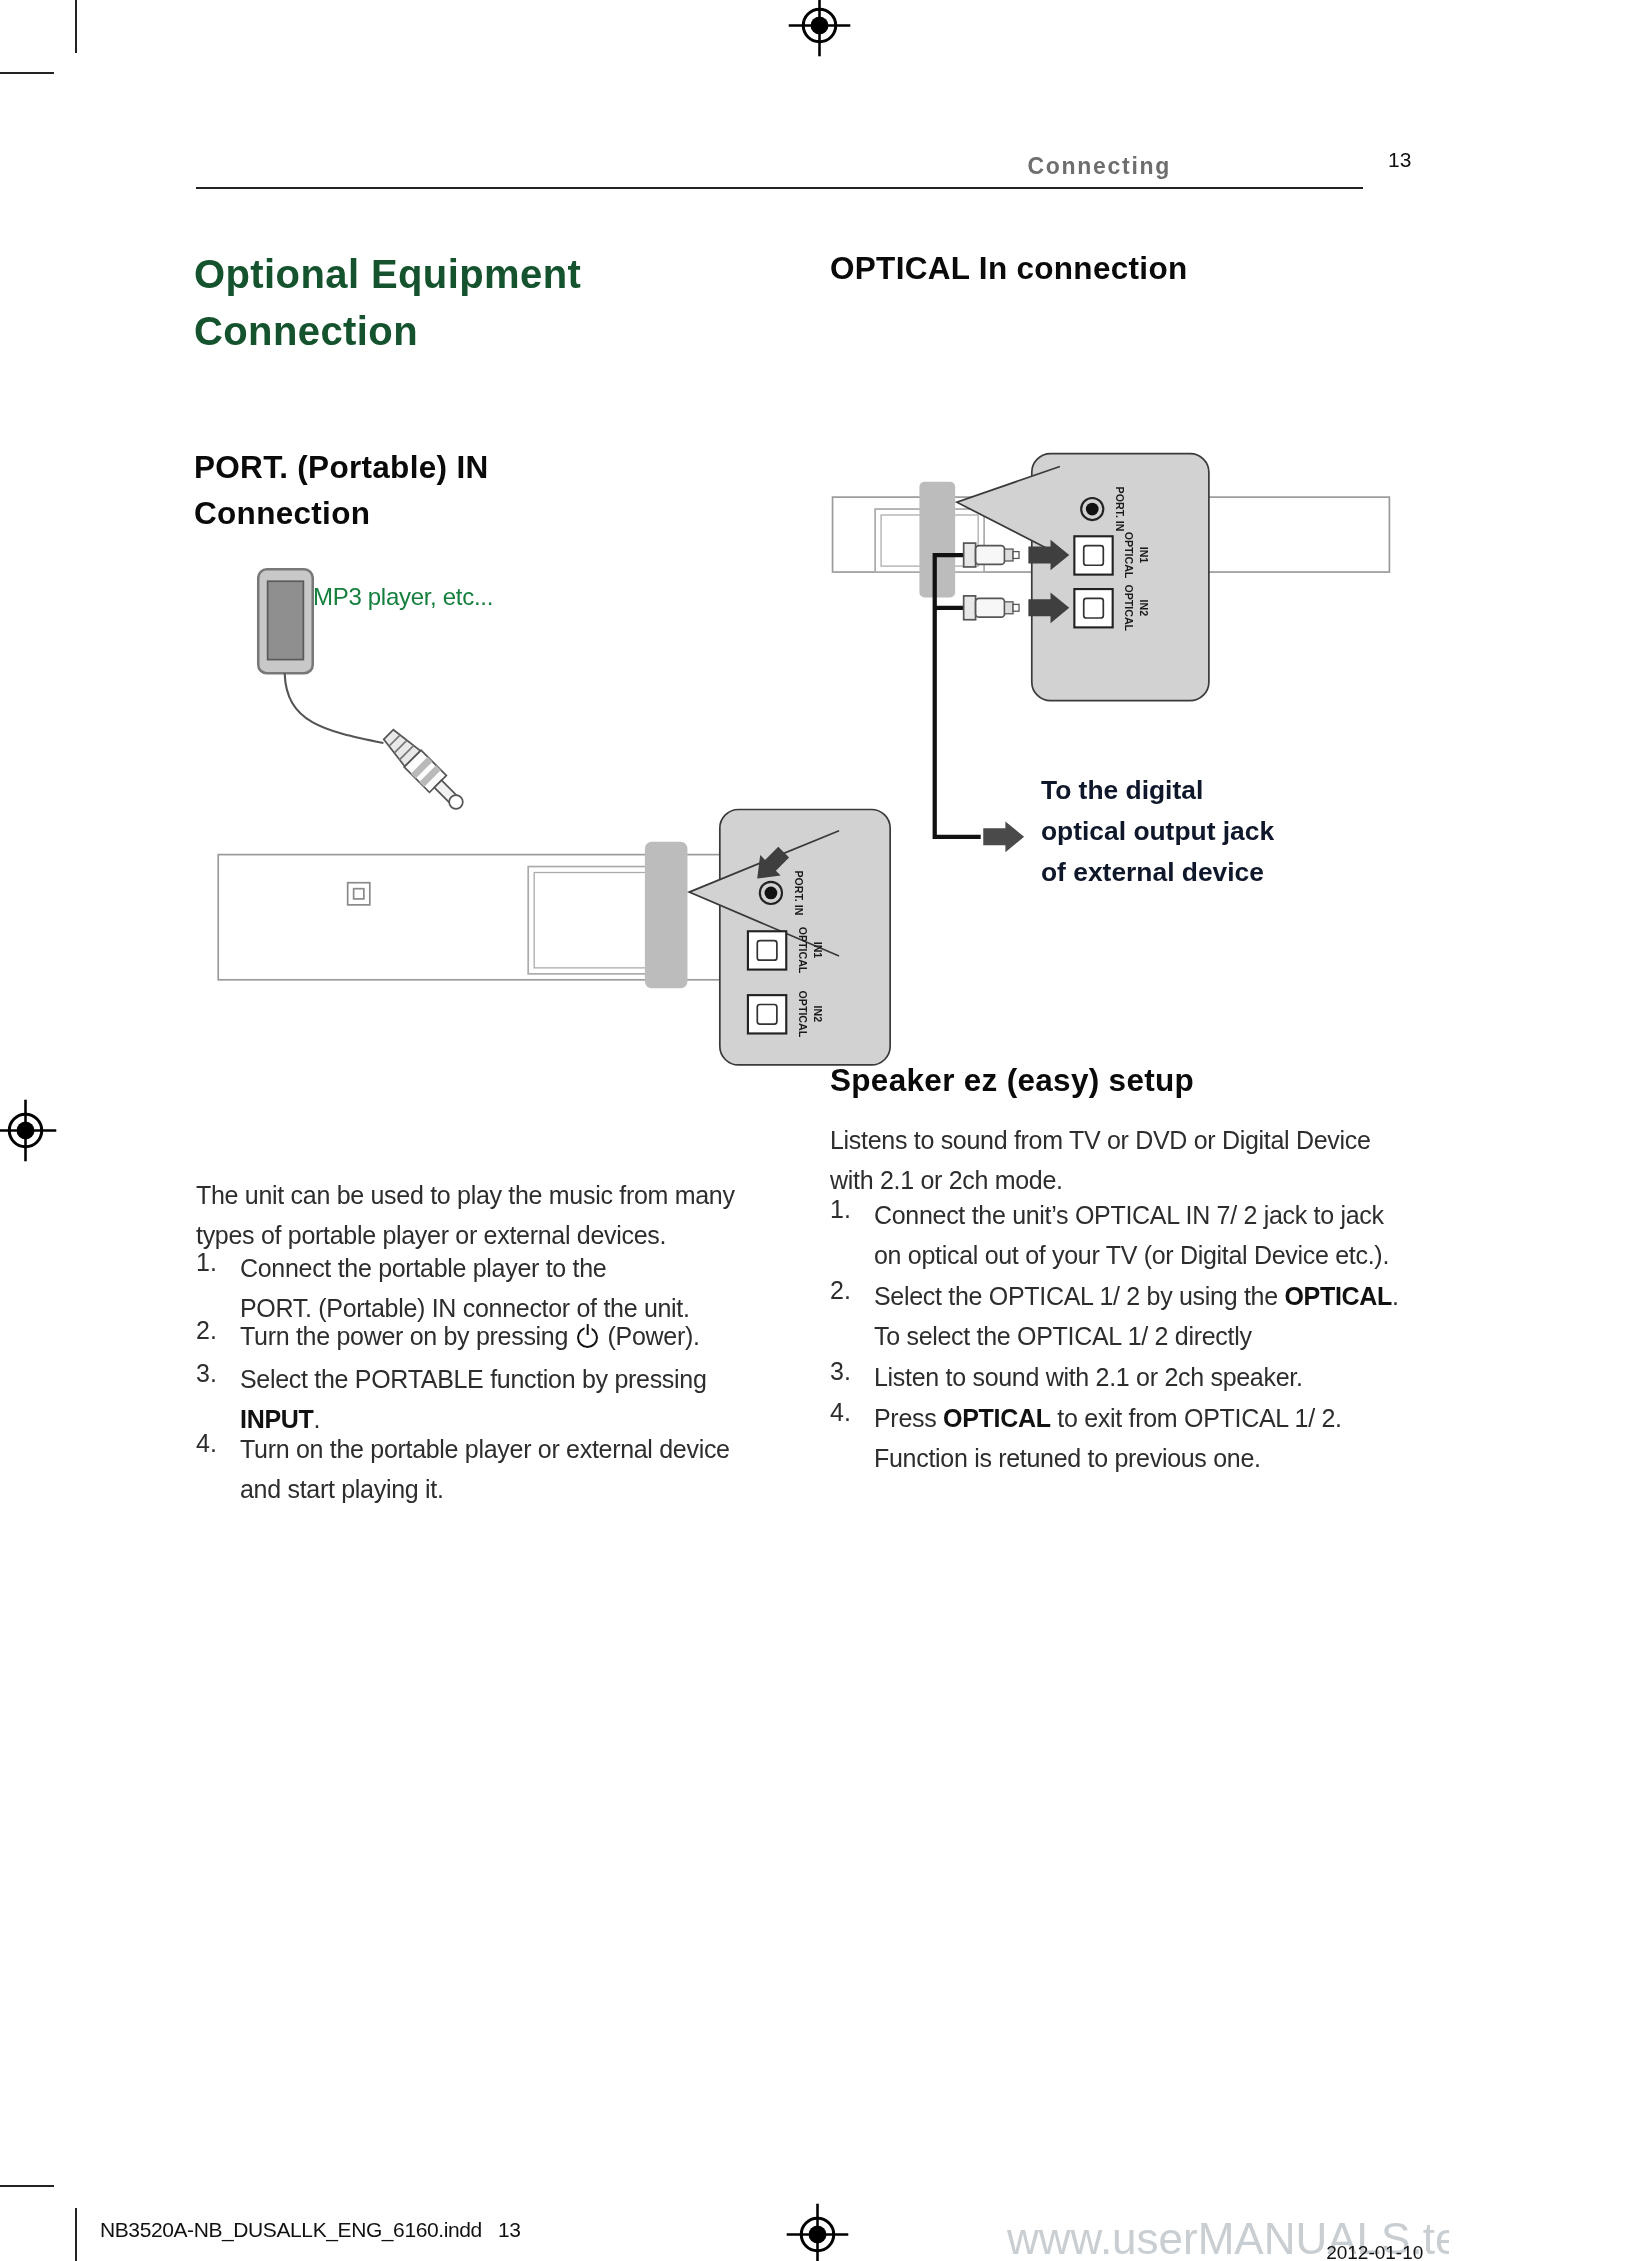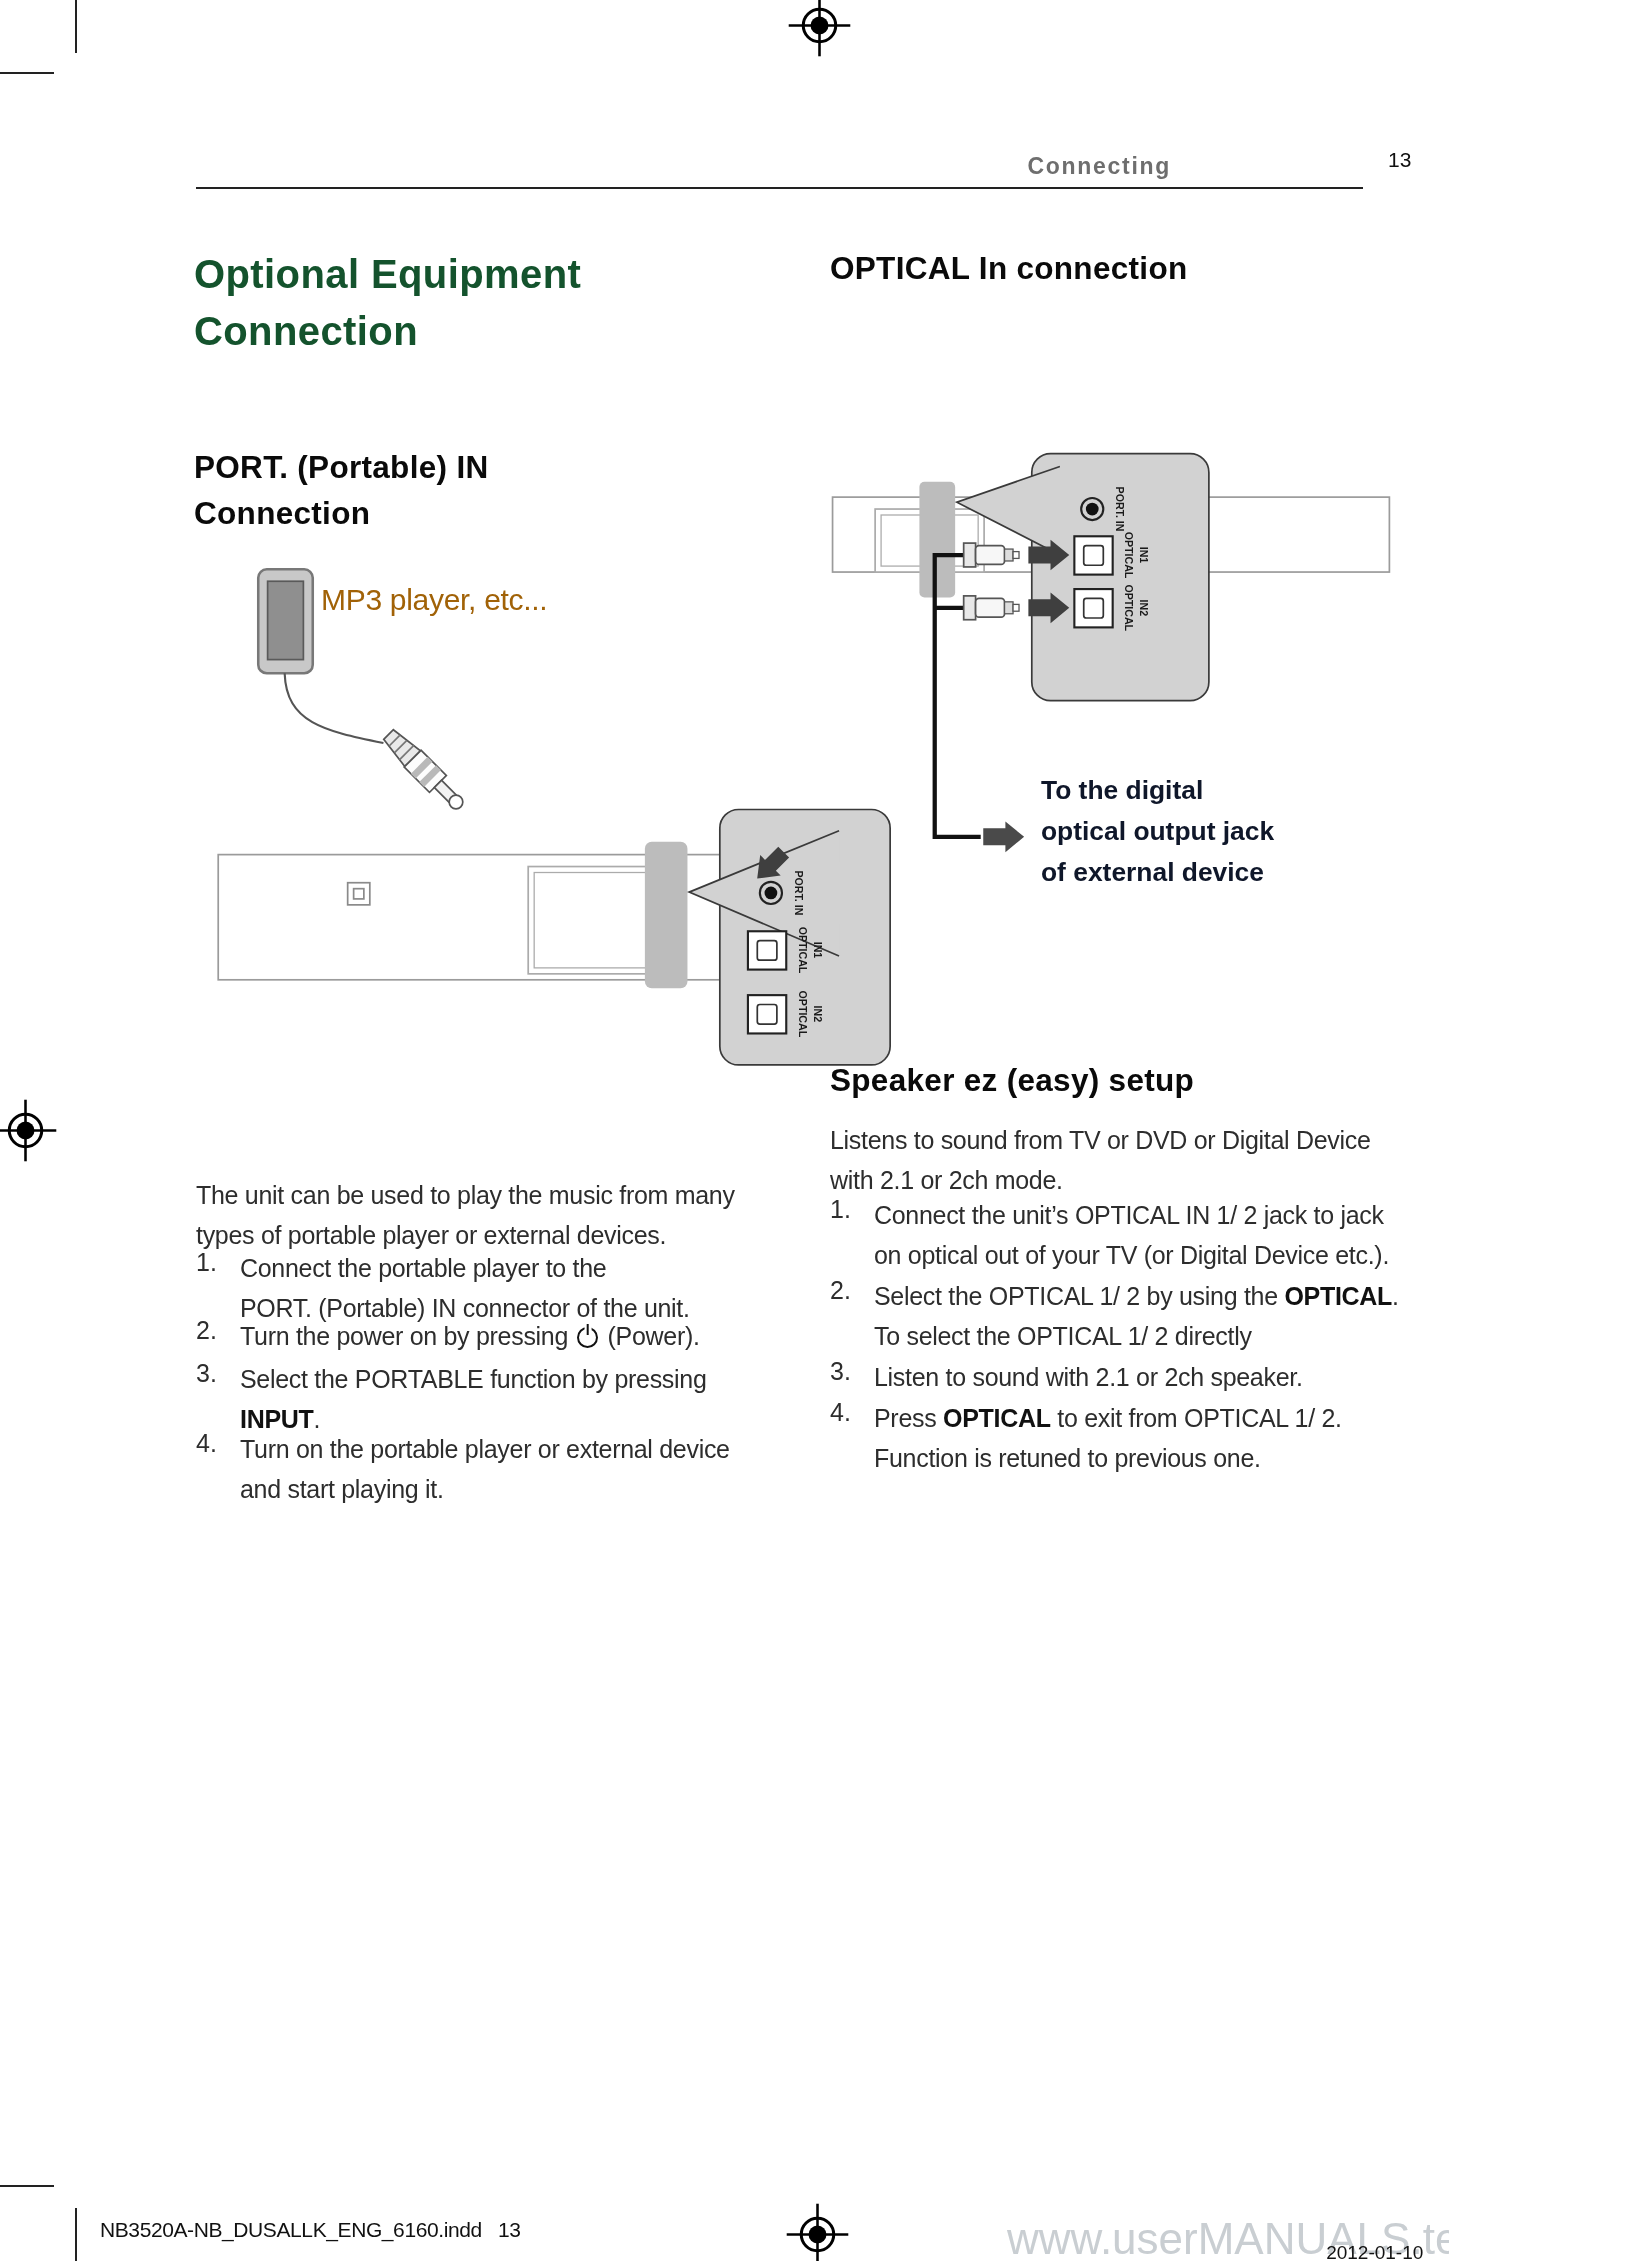--- a/index.html
+++ b/index.html
@@ -17,21 +17,21 @@
             font-size:24px;color:#8c8c8c;letter-spacing:1.3px;white-space:pre;}
   
   .h1{font-size:40px;line-height:57px;font-weight:800;color:#14532d;white-space:pre;letter-spacing:0.4px;}
   .h2{font-size:31.5px;line-height:46px;font-weight:800;color:#0a0a0a;white-space:pre;letter-spacing:0.3px;}
   .body-text{font-size:25px;line-height:40px;color:#2d2d2d;letter-spacing:-0.3px;white-space:pre;}
   .step{position:absolute;}
   .step .num{position:absolute;left:0;top:0;font-size:25px;color:#2d2d2d;}
   .step .txt{margin-left:44px;font-size:25px;line-height:40px;color:#2d2d2d;letter-spacing:-0.3px;white-space:pre;}
   .step .b{font-weight:700;color:#111;}
   .callout{font-size:26.4px;line-height:41px;font-weight:700;color:#0f172a;white-space:pre;}
-  .mp3-label{font-size:30px;color:#a16207;letter-spacing:-0.3px;margin-left:8px;}
+  .mp3-label{font-size:24px;color:#15803d;letter-spacing:-0.3px;}
   
   .power-icon{display:inline-block;width:17px;height:17px;border:2.6px solid #111;border-radius:50%;
               position:relative;top:2.6px;margin:0 2.6px;}
   .power-icon::before{content:'';position:absolute;left:50%;top:-6px;transform:translateX(-50%);
               width:6.8px;height:7.7px;background:#fff;}
   .power-icon::after{content:'';position:absolute;left:50%;top:-5.1px;transform:translateX(-50%);
               width:2.6px;height:11px;background:#111;}
   
   .foot-file{top:2218px;left:100px;font-size:21px;letter-spacing:-0.4px;color:#111;white-space:pre;}
   .foot-date{top:2220px;left:1305px;font-size:19px;color:#111;white-space:pre;}
@@ -228,21 +228,21 @@
   <div class="abs callout" style="left:1041px;top:770px;">To the digital
 optical output jack
 of external device</div>
 
   <div class="abs h2" style="left:830px;top:1057px;">Speaker ez (easy) setup</div>
   <div class="abs body-text" style="left:830px;top:1120px;">Listens to sound from TV or DVD or Digital Device
 with 2.1 or 2ch mode.</div>
 
   <div class="step" style="left:830px;top:1195px;">
     <span class="num">1.</span>
-    <div class="txt"><span>Connect the unit’s OPTICAL IN 1/ 2 jack to jack
+    <div class="txt"><span>Connect the unit’s OPTICAL IN 7/ 2 jack to jack
 on optical out of your TV (or Digital Device etc.).</span></div>
   </div>
   <div class="step" style="left:830px;top:1276px;">
     <span class="num">2.</span>
     <div class="txt"><span>Select the OPTICAL 1/ 2 by using the </span><span class="b">OPTICAL</span><span>.
 To select the OPTICAL 1/ 2 directly</span></div>
   </div>
   <div class="step" style="left:830px;top:1357px;">
     <span class="num">3.</span>
     <div class="txt"><span>Listen to sound with 2.1 or 2ch speaker.</span></div>

